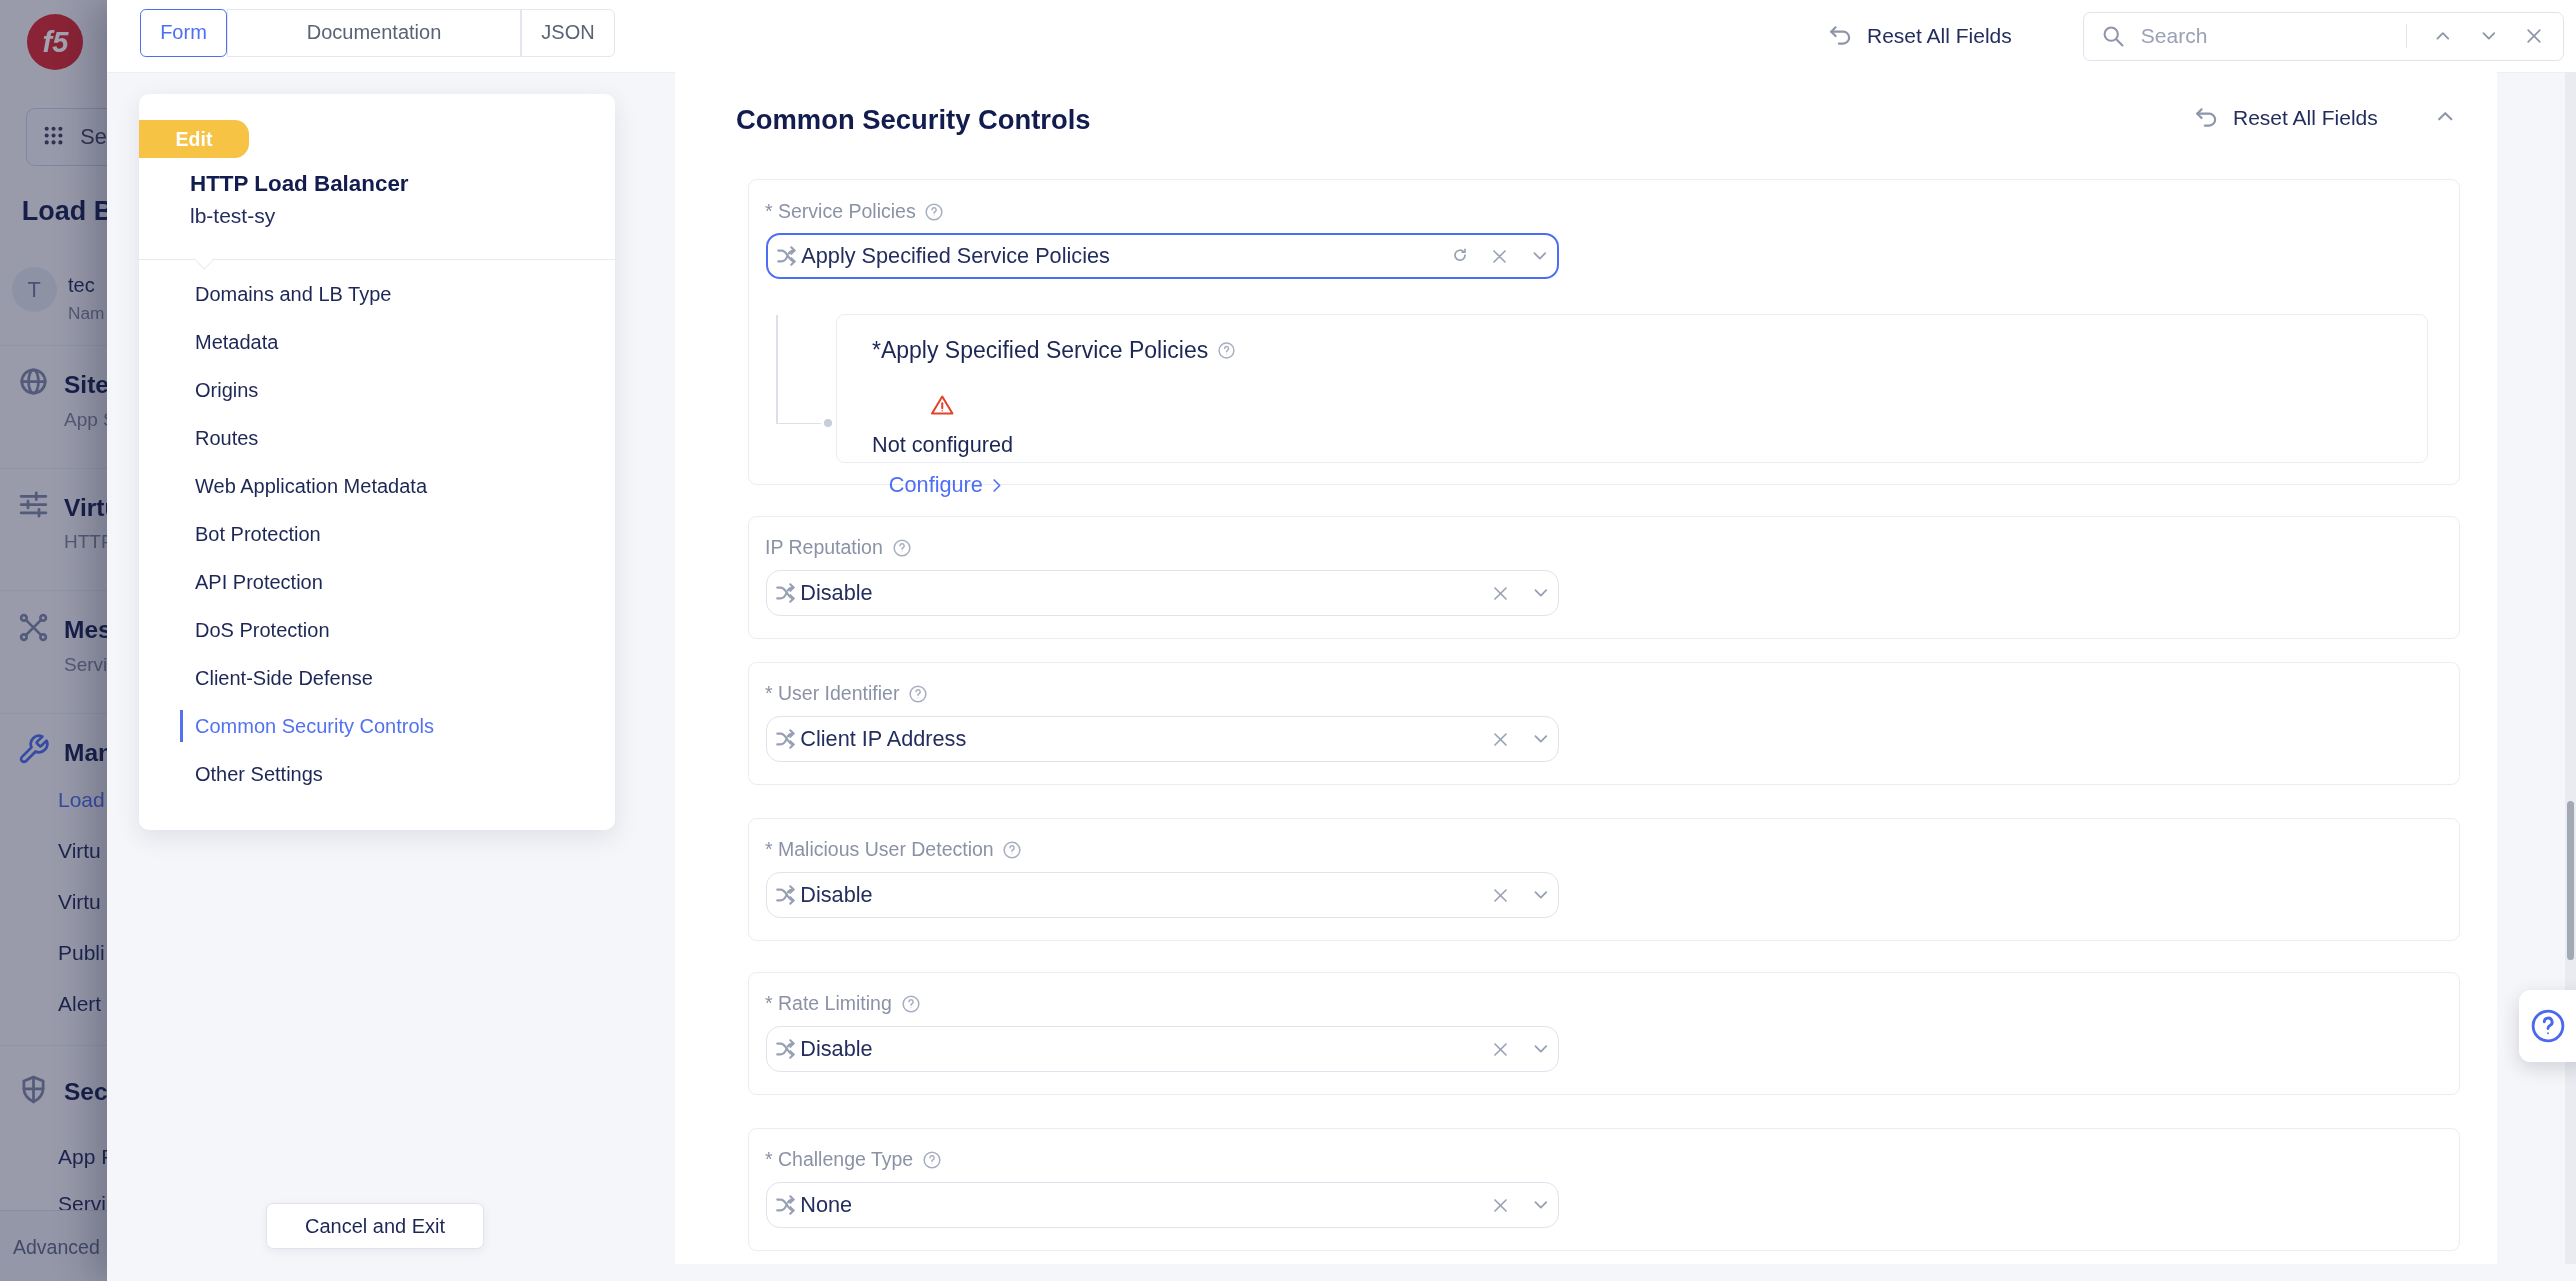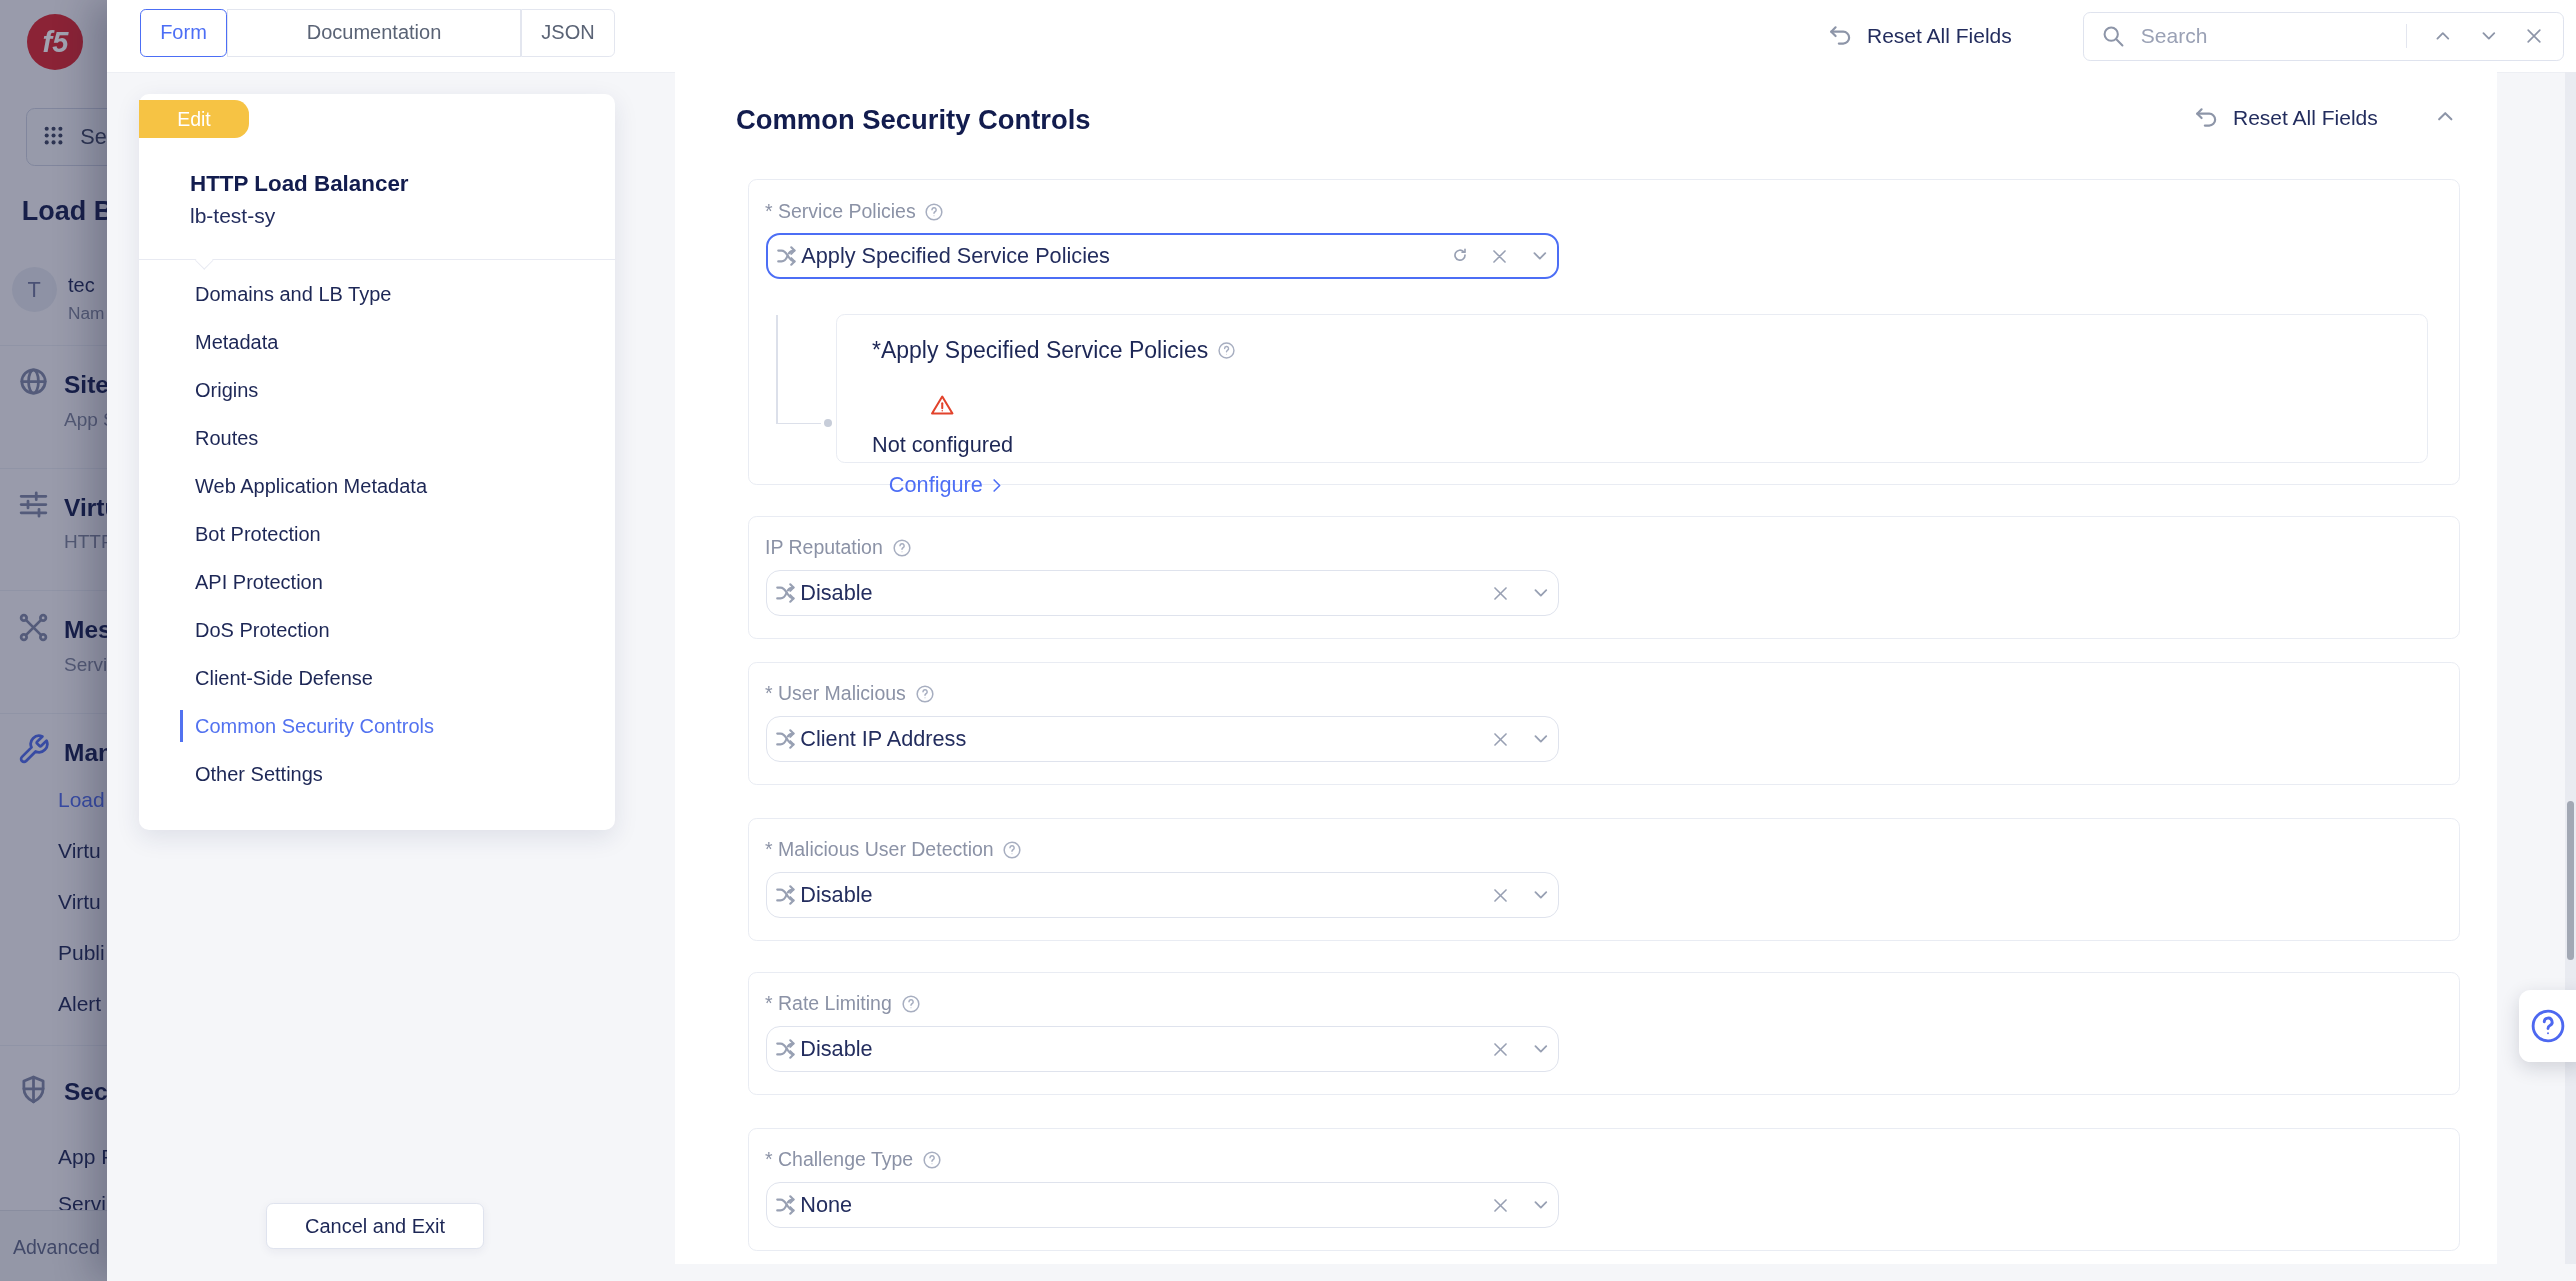--- a/index.html
+++ b/index.html
@@ -50,22 +50,22 @@
     border-radius:7.2px;background:#fff;box-sizing:border-box;display:flex;align-items:center;}
   .searchbox input{border:0;outline:0;flex:1;font-size:21px;color:#000000;background:transparent;
     font-family:"Liberation Sans",sans-serif;min-width:0;}
   .searchbox input::placeholder{color:#9aa1b5;}
   .s-ctl{display:flex;align-items:center;gap:24.5px;padding-right:19px;color:#8d95a8;}
   .s-sep{width:1.4px;height:24.5px;background:#e3e6ef;}
 
   
   .navcard{left:32px;top:94px;width:476px;height:736px;background:#fff;border-radius:10px;
     box-shadow:0 7.2px 24.5px rgba(30,40,90,.10);}
-  .badge{position:absolute;left:0;top:6px;width:110px;height:38px;background:#f6c344;
-    border-radius:0 14.4px 14.4px 0;color:#fff;font-weight:normal;font-size:19.5px;display:flex;
+  .badge{position:absolute;left:0;top:26px;width:110px;height:38px;background:#f6c344;
+    border-radius:0 14.4px 14.4px 0;color:#fff;font-weight:bold;font-size:19.5px;display:flex;
     align-items:center;justify-content:center;}
   .obj-type{position:absolute;left:51px;top:77px;font-size:22.4px;font-weight:bold;color:#121c4e;}
   .obj-name{position:absolute;left:51px;top:110px;font-size:21px;color:#232d5e;}
   .ncdiv{position:absolute;left:0;top:165px;width:476px;border-top:1.4px solid #e8eaf2;}
   .notch{position:absolute;left:59px;top:160px;width:11.5px;height:11.5px;background:#fff;
     border-right:1.4px solid #e8eaf2;border-bottom:1.4px solid #e8eaf2;transform:rotate(45deg);}
   .fnav{position:absolute;left:0;top:176px;width:476px;}
   .fnav .it{position:relative;height:48px;display:flex;align-items:center;padding-left:56px;
     font-size:20px;color:#1d2756;}
   .fnav .it.active{color:#5272f0;}
@@ -434,21 +434,21 @@
               </svg>
             <svg class="ic" width="21.7" height="21.7" viewBox="0 0 30 30">
                 <use href="#i-chev-down"></use>
               </svg>
           </span>
         </div>
       </div>
 
       <div class="fcard" style="top:590px;height:123px">
         <div class="flabel" style="top:19px;left:16px">
-          <span>* User Malicious</span>
+          <span>* User Identifier</span>
           <svg class="ic" width="20" height="20" viewBox="0 0 28 28">
               <use href="#i-q"></use>
             </svg>
         </div>
         <div class="fselect" style="top:53px;left:17.3px">
           <svg class="ic branch" width="26" height="26" viewBox="0 0 36 36">
               <use href="#i-branch"></use>
             </svg>
           <span class="val">Client IP Address</span>
           <span class="ricons">

